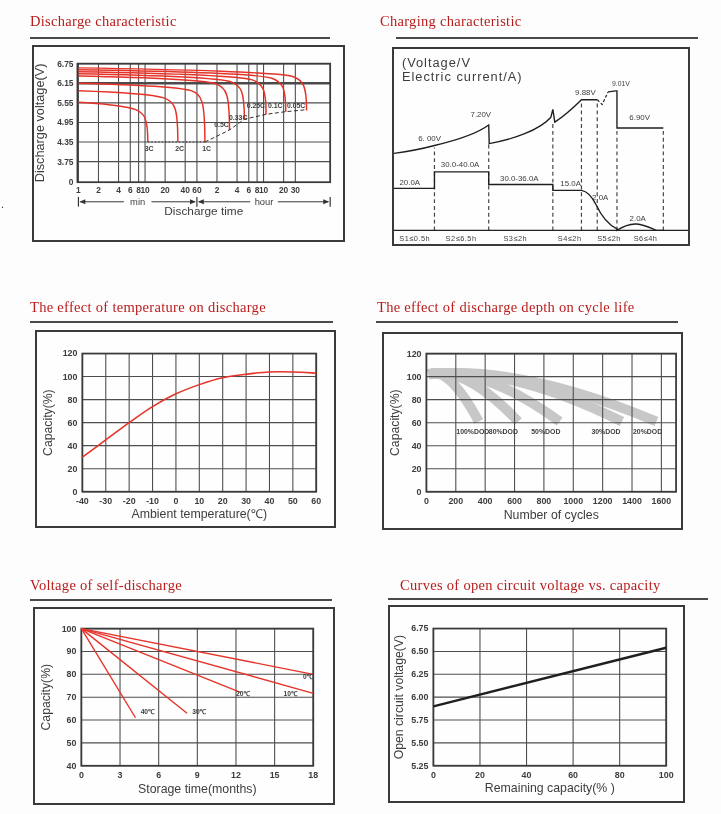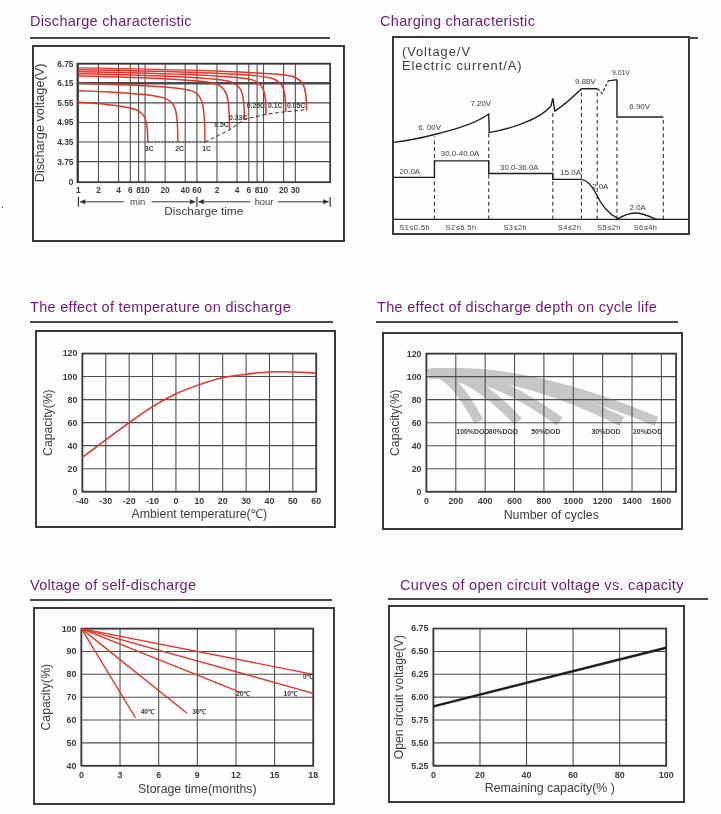--- a/index.html
+++ b/index.html
@@ -1,33 +1,34 @@
 <!DOCTYPE html>
 <html><head>
 <meta charset="utf-8">
 <style>
   html,body{margin:0;padding:0;}
   body{
     width:721px;height:814px;position:relative;background:#fdfdfd;
     font-family:"Liberation Sans",sans-serif;overflow:hidden;
   }
   .s-title{
-    position:absolute;font-size:14.5px;color:#701a75;letter-spacing:.3px;
+    position:absolute;font-size:14.5px;color:#b91c1c;letter-spacing:.3px;
     white-space:nowrap;
+    font-family:Liberation Serif, serif;
   }
   .u-line{position:absolute;height:1.5px;background:#4a4a4a;}
   .panel{
     position:absolute;border:2px solid #3a3a3a;box-sizing:border-box;background:#fefefe;
   }
   .panel svg{display:block;width:100%;height:100%;}
   svg text{font-family:"Liberation Sans",sans-serif;fill:#3d3d3d;}
   .stray{position:absolute;left:1px;top:198px;font-size:11px;color:#333;}
   
   #t1{left:30px;top:13px}   #u1{left:30px;top:37px;width:300px}  #p1{left:32px;top:45px;width:313px;height:197px}
-  #t2{left:380px;top:13px}  #u2{left:396px;top:37px;width:302px} #p2{left:392px;top:36px;width:298px;height:199px}
+  #t2{left:380px;top:13px}  #u2{left:396px;top:37px;width:302px} #p2{left:392px;top:47px;width:298px;height:199px}
   #t3{left:30px;top:299px}  #u3{left:30px;top:321px;width:303px} #p3{left:35px;top:330px;width:301px;height:198px}
   #t4{left:377px;top:299px} #u4{left:376px;top:321px;width:302px}#p4{left:382px;top:332px;width:301px;height:198px}
   #t5{left:30px;top:577px}  #u5{left:30px;top:599px;width:302px} #p5{left:33px;top:607px;width:302px;height:198px}
   #t6{left:400px;top:577px} #u6{left:388px;top:598px;width:320px}#p6{left:388px;top:605px;width:297px;height:198px}
 </style>
 </head>
 <body>
 
 <div class="stray">.</div>
 

